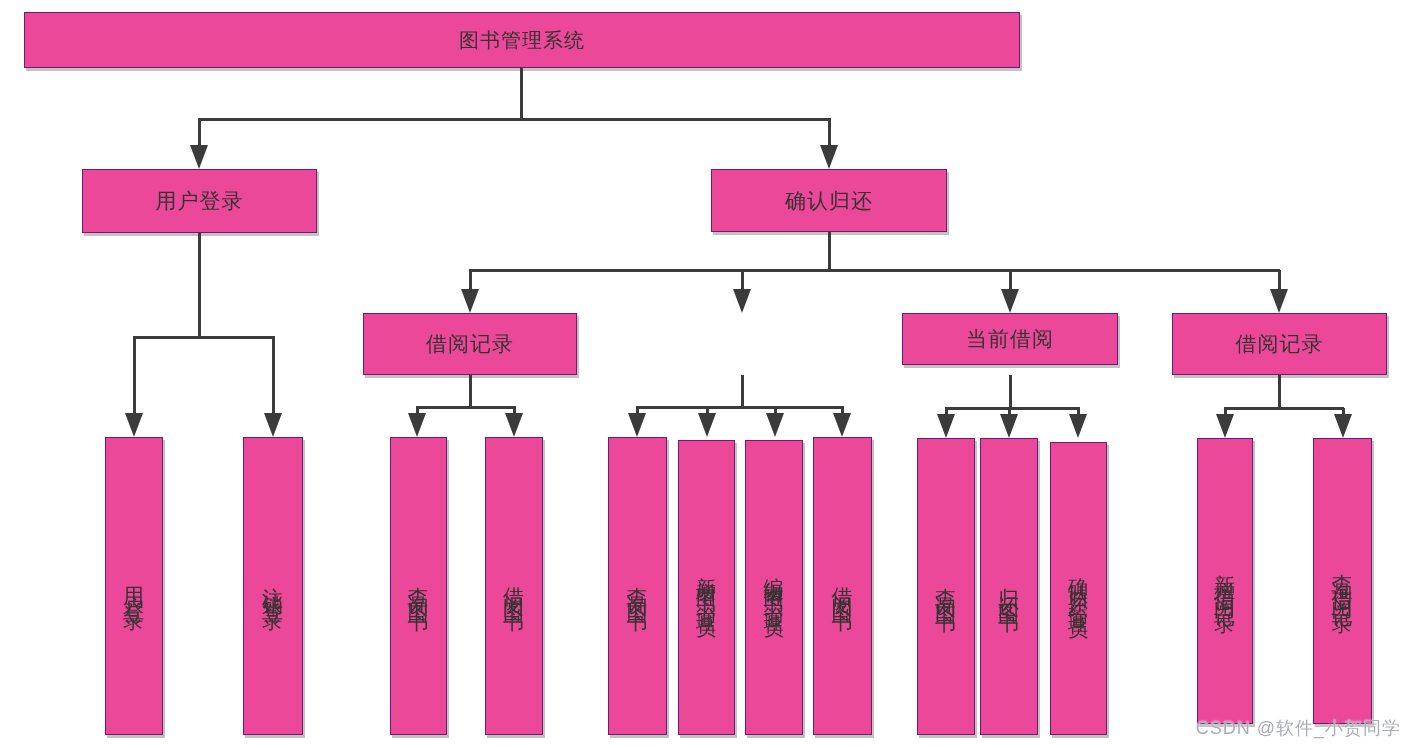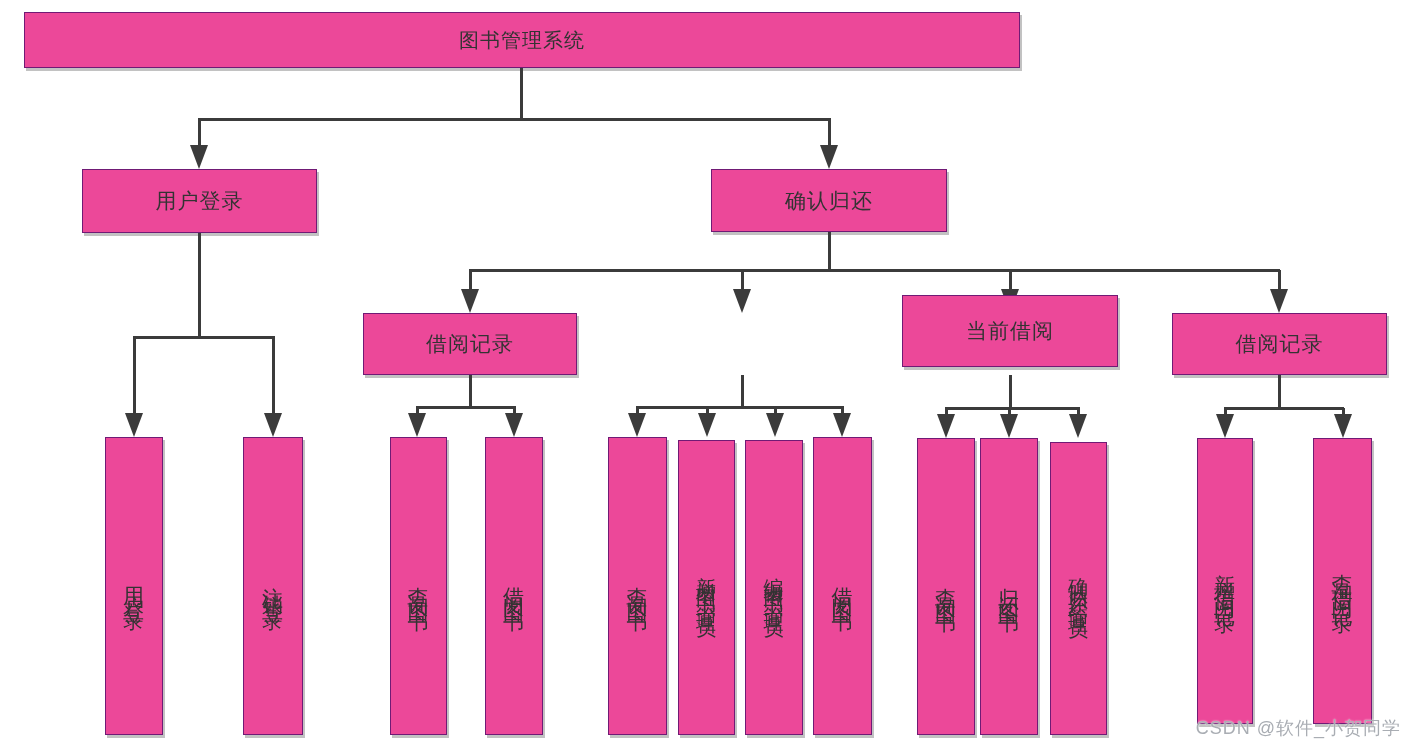--- a/index.html
+++ b/index.html
@@ -66,21 +66,21 @@
   <div class="vl" style="left:469px;top:270px;height:21px"></div>
   <div class="vl" style="left:741px;top:270px;height:21px"></div>
   <div class="vl" style="left:1009px;top:270px;height:21px"></div>
   <div class="vl" style="left:1278px;top:270px;height:21px"></div>
   <div class="ar" style="left:461px;top:289px"></div>
   <div class="ar" style="left:733px;top:289px"></div>
   <div class="ar" style="left:1001px;top:289px"></div>
   <div class="ar" style="left:1270px;top:289px"></div>
 
   <div class="node" style="left:363px;top:313px;width:214px;height:62px">借阅记录</div>
-  <div class="node" style="left:902px;top:295px;width:216px;height:72px">当前借阅</div>
+  <div class="node" style="left:902px;top:313px;width:216px;height:52px">当前借阅</div>
   <div class="node" style="left:1172px;top:313px;width:215px;height:62px">借阅记录</div>
 
   <div class="vl" style="left:469px;top:375px;height:33px"></div>
   <div class="hl" style="left:416px;top:406px;width:100px"></div>
   <div class="vl" style="left:416px;top:407px;height:9px"></div>
   <div class="vl" style="left:513px;top:407px;height:9px"></div>
   <div class="ar" style="left:408px;top:413px"></div>
   <div class="ar" style="left:505px;top:413px"></div>
 
   <div class="vl" style="left:741px;top:375px;height:33px"></div>

